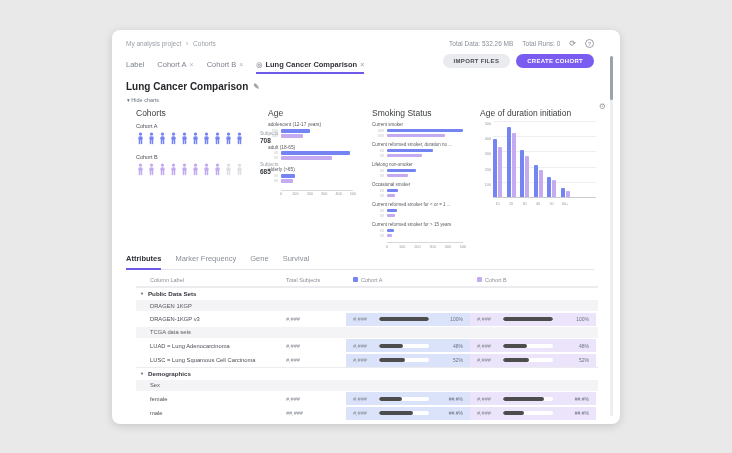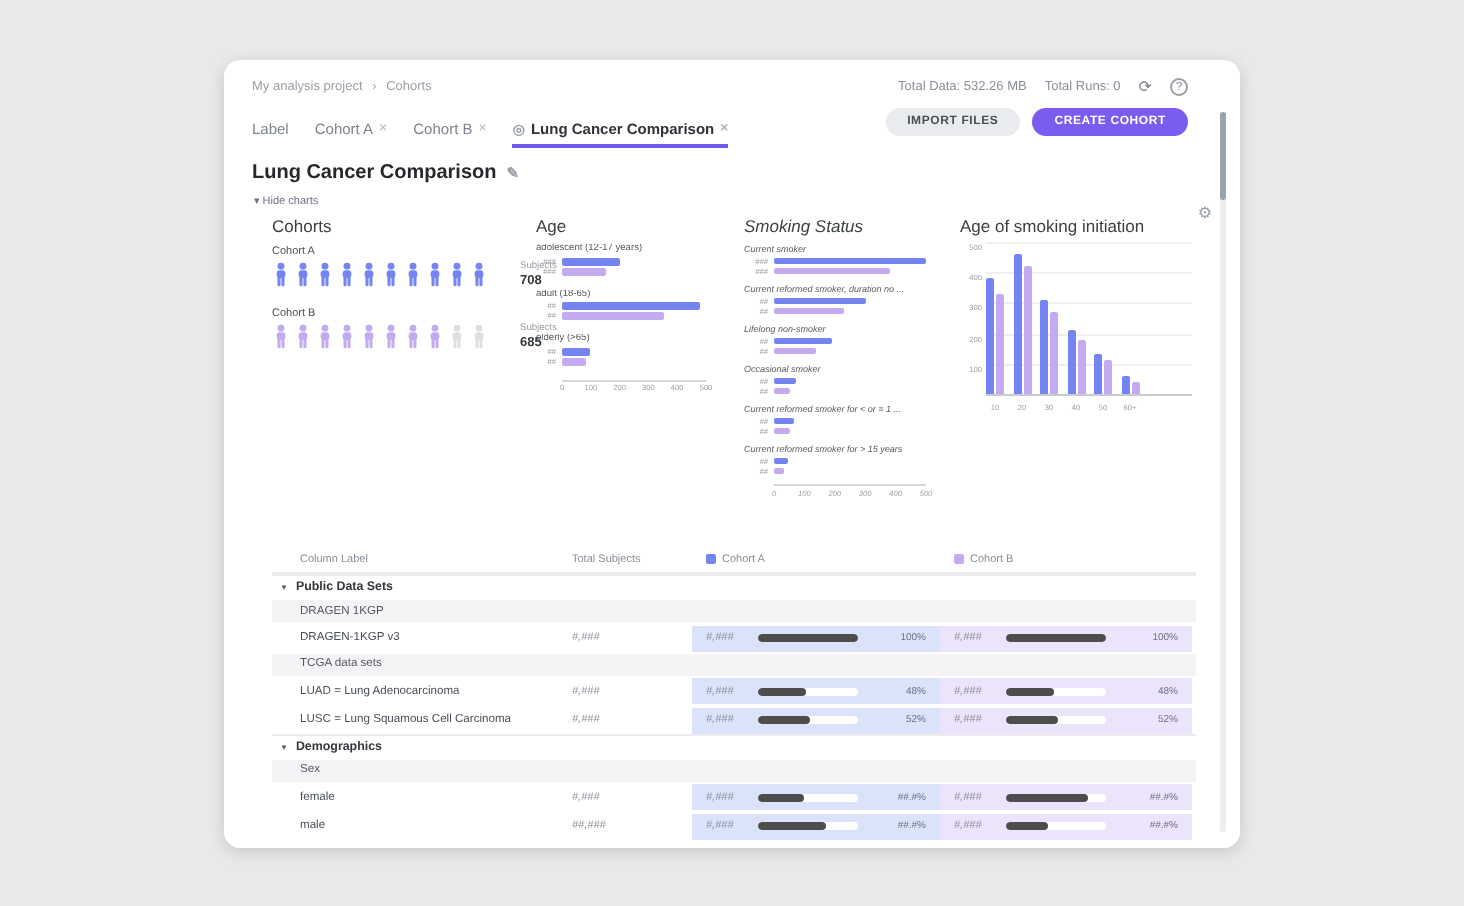--- a/index.html
+++ b/index.html
@@ -38,21 +38,21 @@
   .cohorts { position:absolute; left:0; top:0; width:170px; }
   .coh-row { margin-top:5px; }
   .coh-name { font-size:5.5px; color:#4a4f57; margin-bottom:2px; }
   .coh-flex { display:flex; align-items:flex-start; }
   .coh-icons { width:116px; display:flex; gap:2px; }
   .coh-subj { margin-left:8px; }
   .coh-subj-label { font-size:4.8px; color:#9aa0a6; }
   .coh-subj-val { font-size:6.5px; font-weight:bold; color:#33363b; margin-top:1px; }
 
   .agepanel { position:absolute; left:132px; top:0; width:100px; }
-  .smokepanel { position:absolute; left:236px; top:0; width:106px;font-style:italic; }
+  .smokepanel { position:absolute; left:236px; top:0; width:106px; }
   .initpanel { position:absolute; left:344px; top:0; width:116px; }
   .gear { position:absolute; right:0px; top:-6px; font-size:8px; color:#9aa0a6; cursor:pointer; }
 
   .hb-group { margin-bottom:7px; }
   .smokepanel .hb-group { margin-bottom:4.5px; }
   .hb-label { font-size:4.8px; color:#55595f; margin-bottom:1.5px; white-space:nowrap; overflow:hidden; text-overflow:ellipsis; }
   .smokepanel .hb-label { font-size:4.5px; }
   .hb-row { display:flex; align-items:center; margin-bottom:1px; }
   .hb-vlab { font-size:3.8px; color:#9aa0a6; text-align:right; }
   .hb-bar { border-radius:1px; }
@@ -421,21 +421,21 @@
             <span class="hb-tick" style="left: 15.2px;">100</span>
             <span class="hb-tick" style="left: 30.4px;">200</span>
             <span class="hb-tick" style="left: 45.6px;">300</span>
             <span class="hb-tick" style="left: 60.8px;">400</span>
             <span class="hb-tick" style="left: 76px;">500</span>
           </div>
         </div>
     </div>
 
     <div class="initpanel">
-      <div class="panel-title">Age of smoking initiation</div>
+      <div class="panel-title">Age of duration initiation</div>
       <div id="init-chart" class="vplot" style="height: 88px;">
           <span class="v-ylab" style="left: 0px; bottom: 25.2px;">100</span>
           <span class="v-grid" style="left: 13px; right: 0px; bottom: 27.2px;"></span>
           <span class="v-ylab" style="left: 0px; bottom: 40.4px;">200</span>
           <span class="v-grid" style="left: 13px; right: 0px; bottom: 42.4px;"></span>
           <span class="v-ylab" style="left: 0px; bottom: 55.6px;">300</span>
           <span class="v-grid" style="left: 13px; right: 0px; bottom: 57.6px;"></span>
           <span class="v-ylab" style="left: 0px; bottom: 70.8px;">400</span>
           <span class="v-grid" style="left: 13px; right: 0px; bottom: 72.8px;"></span>
           <span class="v-ylab" style="left: 0px; bottom: 86px;">500</span>
@@ -471,20 +471,26 @@
             <div class="v-xlab" style="width: 9px;">20</div>
             <div class="v-xlab" style="width: 9px;">30</div>
             <div class="v-xlab" style="width: 9px;">40</div>
             <div class="v-xlab" style="width: 9px;">50</div>
             <div class="v-xlab" style="width: 9px;">60+</div>
           </div>
         </div>
     </div>
   </div>
 
+  <div class="tbl-tabs" id="tbl-tabs">
+      <div class="tbl-tab active">Attributes</div>
+      <div class="tbl-tab">Marker Frequency</div>
+      <div class="tbl-tab">Gene</div>
+      <div class="tbl-tab">Survival</div>
+    </div>
 
   <div class="table">
     <div class="trow thead">
       <div class="c-label">Column Label</div>
       <div class="c-total">Total Subjects</div>
       <div class="c-zone">
         <span class="swatch" id="sw-a" style="background: rgb(116, 132, 243);"></span>
         <span>Cohort A</span>
       </div>
       <div class="c-zone b">

